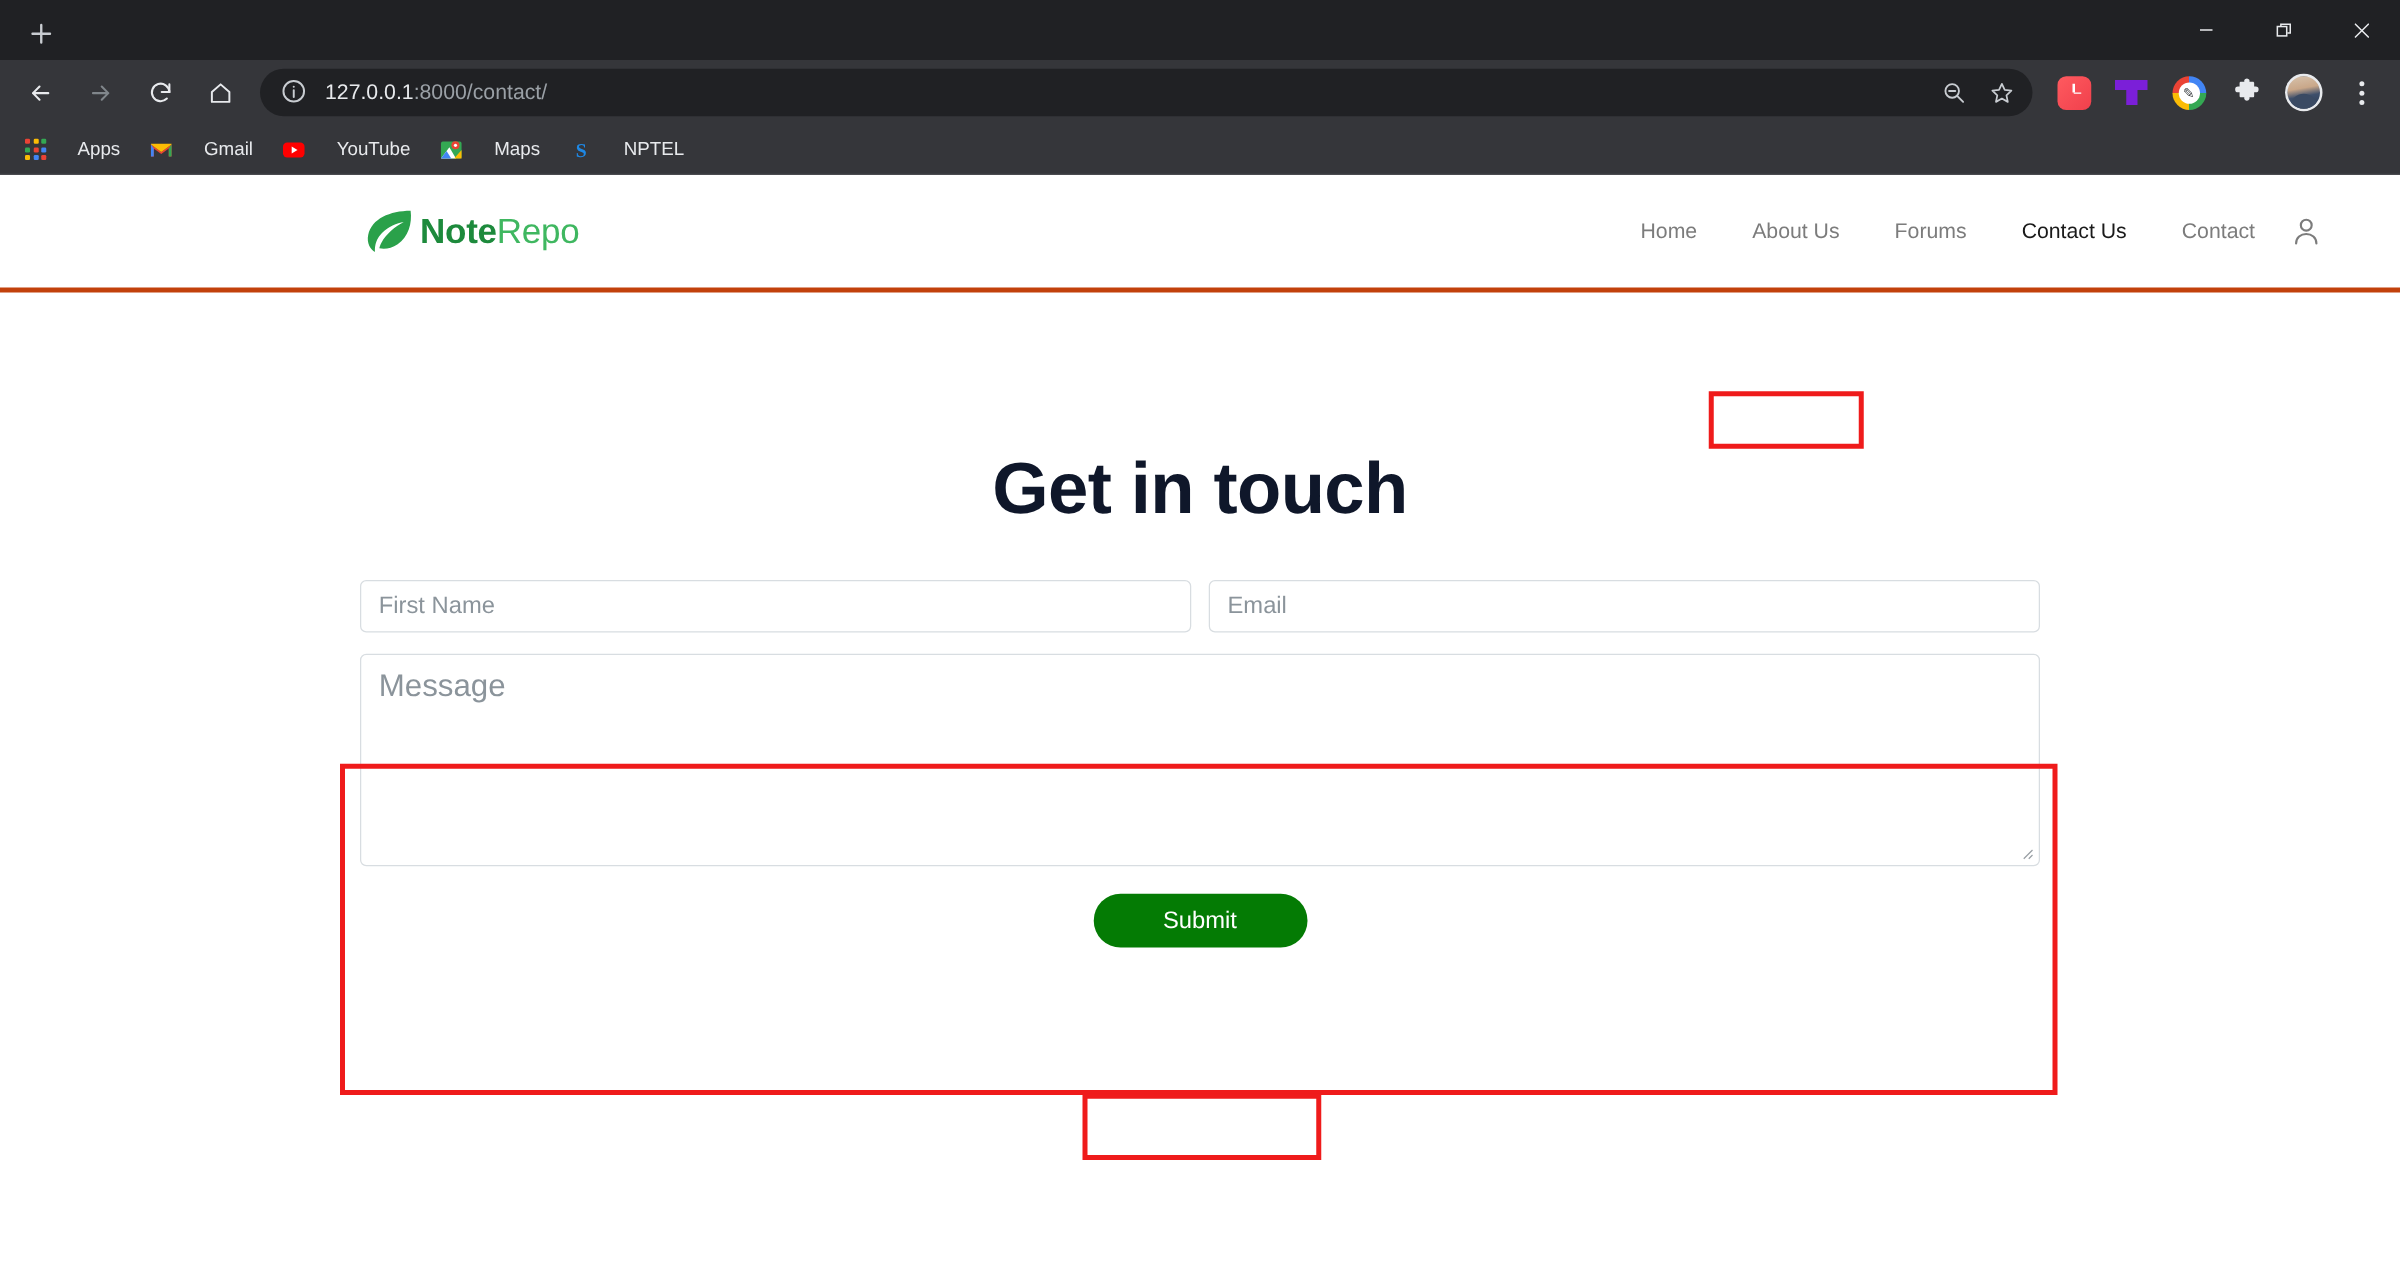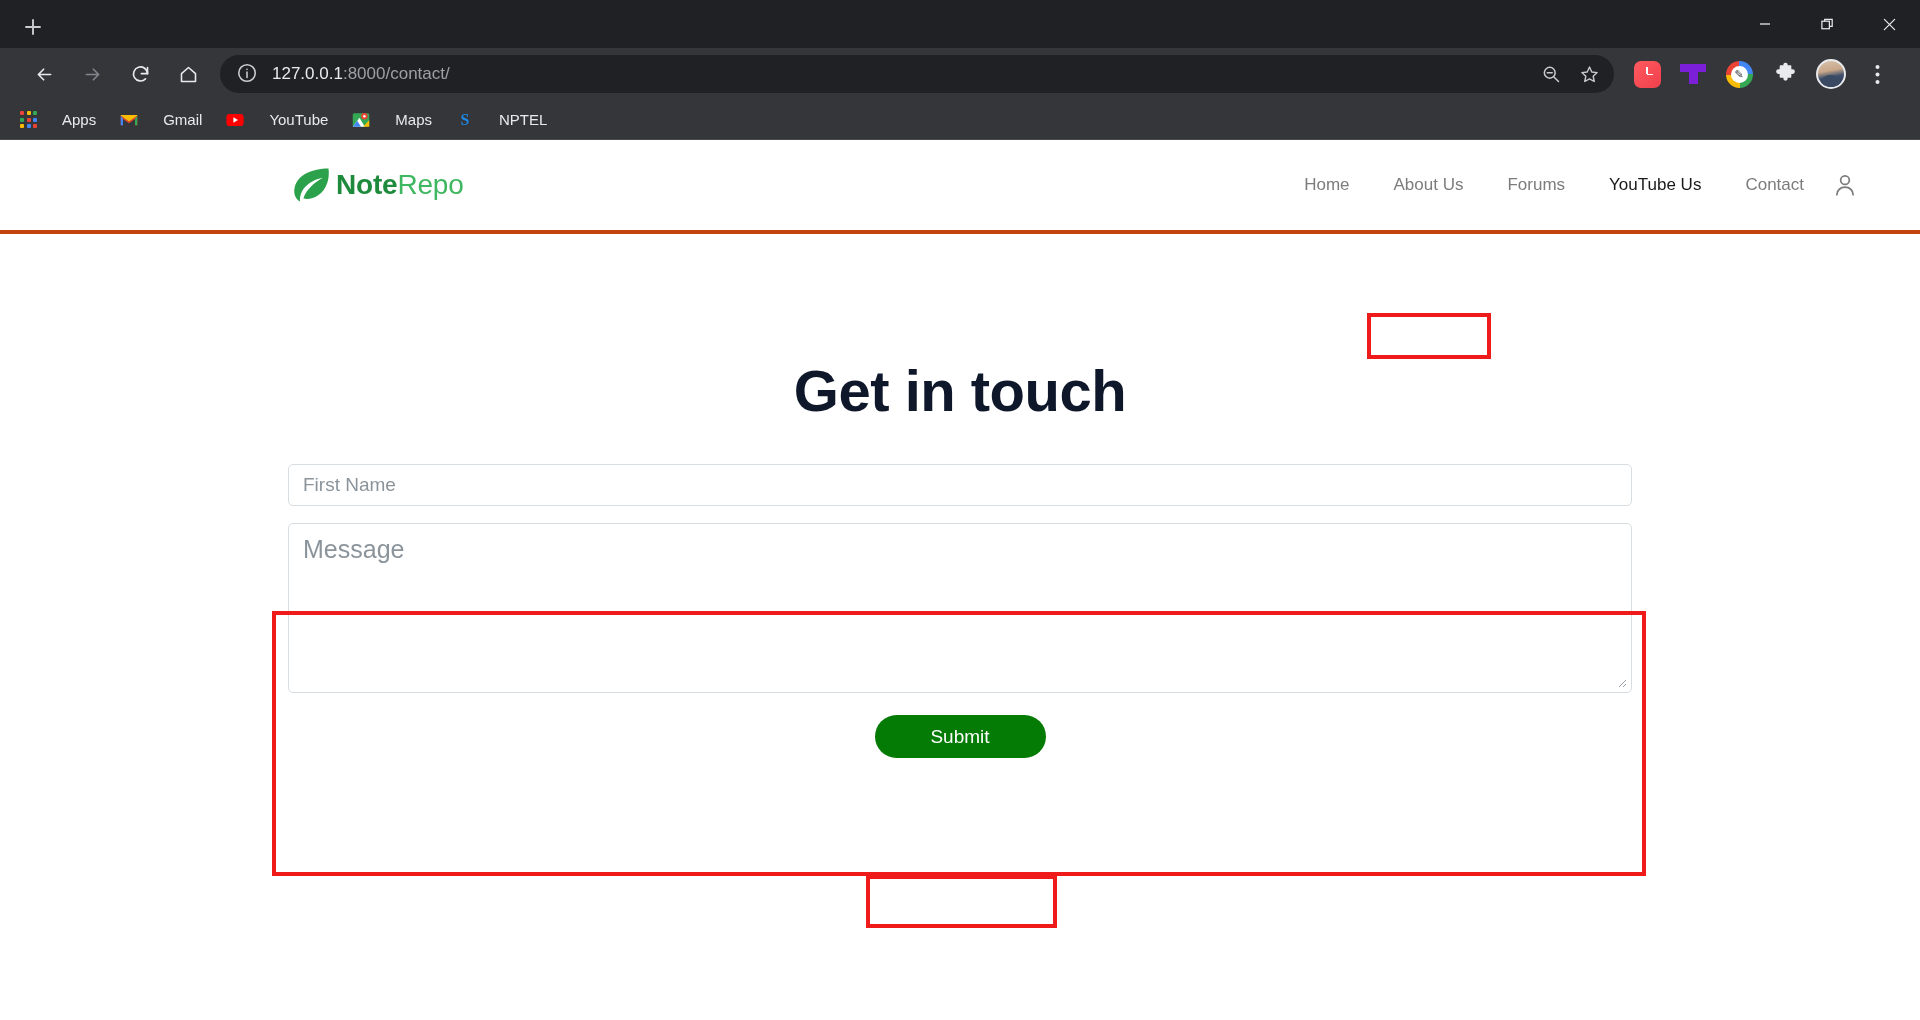--- a/index.html
+++ b/index.html
@@ -55,21 +55,21 @@
     display: flex; align-items: center;
   }
   .wc {
     width: 62px; height: 48px; display: flex;
     align-items: center; justify-content: center; cursor: pointer;
   }
 
   
   .toolbar {
     height: 52px; display: flex; align-items: center;
-    padding: 0 20px; background: #35363a;
+    padding: 0 8px; background: #35363a;
   }
   .navbtn {
     width: 42px; height: 42px; margin: 0 3px;
     display: flex; align-items: center; justify-content: center;
     border-radius: 50%; cursor: pointer; flex: 0 0 auto;
   }
   .omnibox {
     flex: 1 1 auto; height: 38px; margin: 0 10px 0 8px;
     background: #202124; border-radius: 19px;
     display: flex; align-items: center; padding: 0 8px 0 16px;
@@ -380,37 +380,40 @@
         <svg class="logo-leaf" viewBox="0 0 48 48">
           <path d="M42 6C24 6 8 13 5 27c-1.6 7.5 2 13 6 15 0 0-1.5-9 6-16.5 5.5-5.5 13-8.5 19-9.5 -8 4.5-15 10-19.5 18 -1 1.8-1.5 3.4-1.8 4.8 4.5 1 10.5.3 16-3.5C40 29 43.5 17 42 6Z" fill="#2aa14a"></path>
         </svg>
         <span class="logo-text"><span class="a">Note</span><span class="b">Repo</span></span>
       </div>
 
       <div class="nav-links">
         <span class="nav-link">Home</span>
         <span class="nav-link">About Us</span>
         <span class="nav-link">Forums</span>
-        <span class="nav-link active">YouTube Us</span>
+        <span class="nav-link active">Contact Us</span>
         <span class="nav-link">Contact</span>
         <svg class="nav-person" viewBox="0 0 24 24" fill="none" stroke="#7c7c7c" stroke-width="1.6">
           <circle cx="12" cy="7.5" r="4"></circle>
             <path d="M4.5 21c0-4.2 3.4-7 7.5-7s7.5 2.8 7.5 7" stroke-linecap="round"></path>
         </svg>
       </div>
     </div>
 
     <div class="content">
       <h1 class="page-title">Get in touch</h1>
 
       <form class="form-wrap">
         <div class="row">
           <div class="col">
             <input class="field" type="text" placeholder="First Name" style="">
           </div>
+          <div class="col">
+            <input class="field" type="text" placeholder="Email" style="">
+          </div>
         </div>
 
         <div class="msg-wrap">
           <textarea class="msg" placeholder="Message" style=""></textarea>
           <svg class="grip" viewBox="0 0 12 12" stroke="#9aa0a6" stroke-width="1">
             <path d="M11 4 L4 11 M11 8 L8 11"></path>
           </svg>
         </div>
 
         <div class="submit-row">

